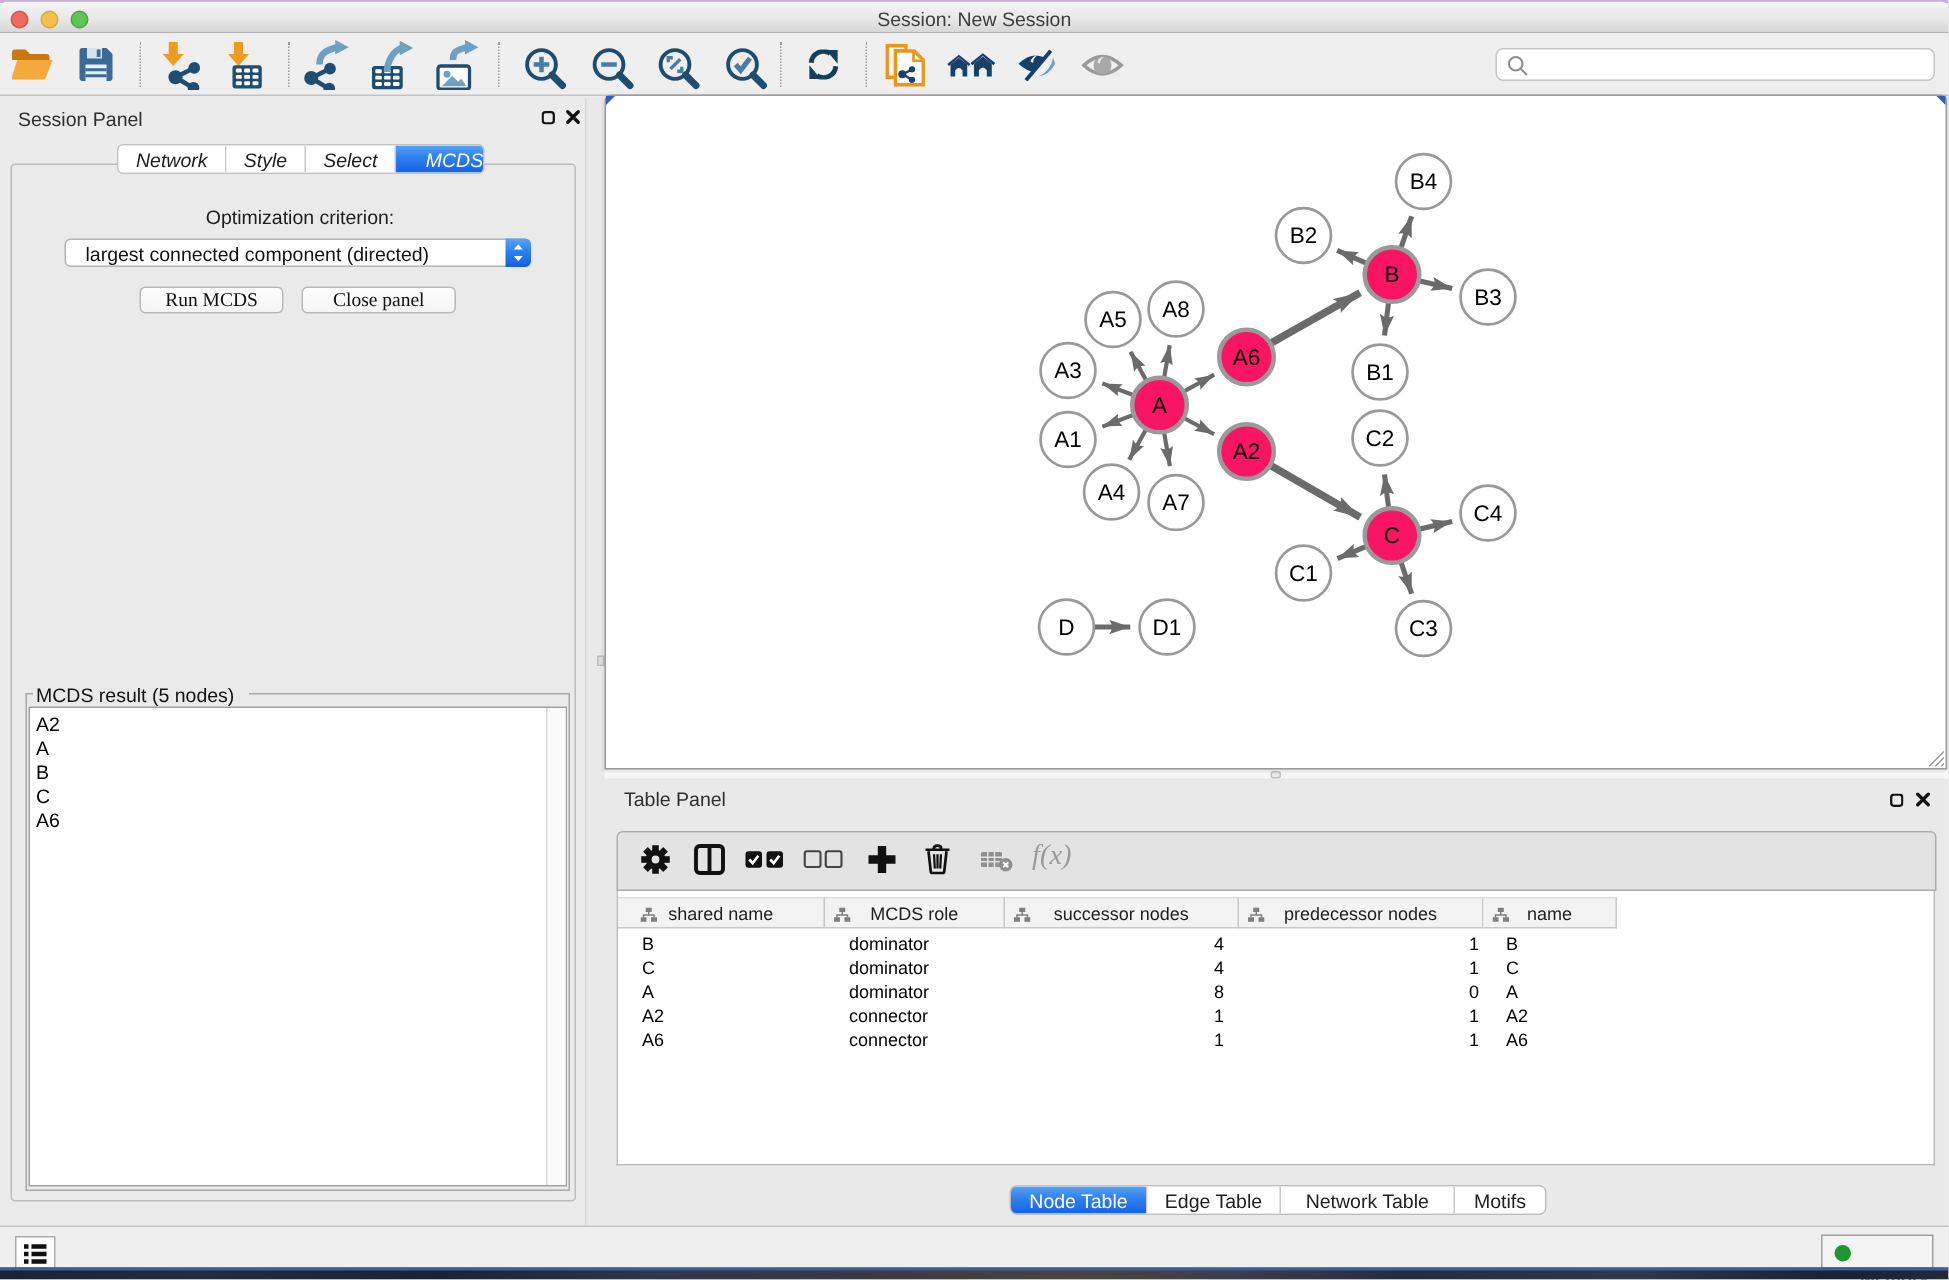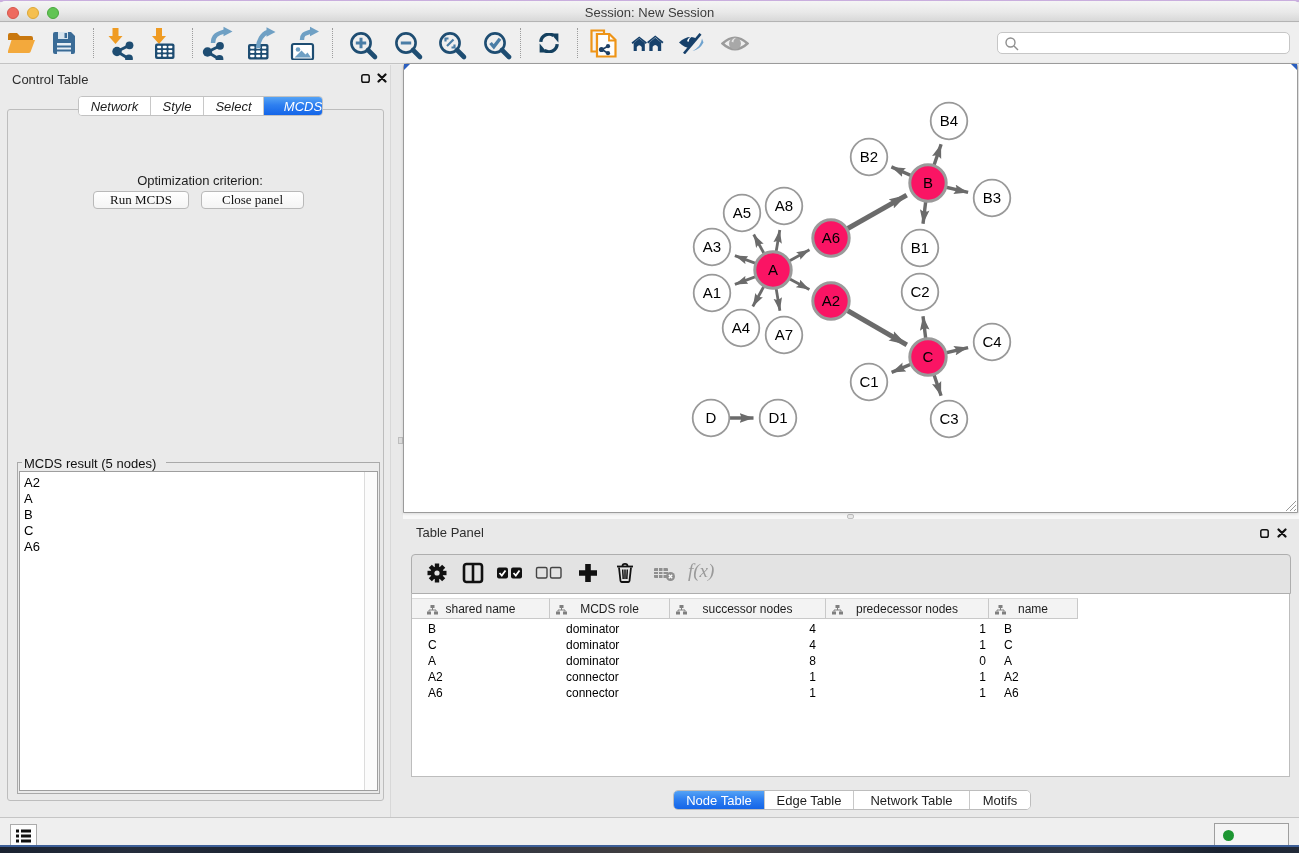--- a/index.html
+++ b/index.html
@@ -26,21 +26,21 @@
   #cpanel { left:0; top:65px; width:391px; height:752px; background:#ebebeb; }
   #cp-title { left:12px; top:7px; font-size:13px; color:#2e2e2e; }
   #cp-box { position:absolute; left:7px; top:44px; width:377px; height:692px;
       border:1px solid #bdbdbd; border-radius:3px; background:#eaeaea; }
   #cp-tabs { position:absolute; left:78px; top:31px; height:20px; display:flex;
       border:1px solid #c2c2c2; border-radius:4px; overflow:hidden; background:#fff;font-style:italic; }
   .cptab { height:100%; font-size:13px; color:#1d1d1d; display:flex; align-items:center; justify-content:center;
       border-right:1px solid #c8c8c8; background:#fff; }
   .cptab:last-child { border-right:none; }
   .cptab.sel { background:linear-gradient(180deg,#55a3f5 0%,#2e7ff0 45%,#1465e8 100%); color:#fff;padding-left:20px; }
-  #optlabel { left:9px; top:72px; width:382px; text-align:center; font-size:13px; color:#1d1d1d;margin-top:36px; }
+  #optlabel { left:9px; top:72px; width:382px; text-align:center; font-size:13px; color:#1d1d1d; }
   #dropdown { left:43px; top:94px; width:311px; height:19px; background:#fff; border:1px solid #b4b4b4;
       border-radius:4px; }
   #dropdown .dtext { position:absolute; left:13px; top:2px; font-size:13px; color:#111; }
   #dropdown .dcap { position:absolute; right:-1px; top:-1px; width:17px; height:19px; border-radius:0 4px 4px 0;
       background:linear-gradient(180deg,#59a5f6 0%,#2d7ef0 45%,#1160e6 100%); }
   .btn { position:absolute; height:18px; background:linear-gradient(180deg,#ffffff,#f4f4f4); border:1px solid #b9b9b9;
       border-radius:4px; font-size:13px; color:#111; text-align:center; line-height:16px;font-family:Liberation Serif, serif; }
   
   #mcdsbox { position:absolute; left:17px; top:392px; width:363px; height:337px; }
   #mcdsbox .bline { position:absolute; border:1px solid #a9a9a9; border-top:none; left:0; top:4.5px; width:100%; height:332px; }
@@ -237,35 +237,44 @@
     </svg>
   <div id="searchbox">
     <svg width="16" height="16" style="position:absolute;left:6px;top:3px" viewBox="0 0 16 16">
       <circle cx="6.5" cy="6.5" r="4.5" fill="none" stroke="#8e8e8e" stroke-width="1.4"></circle>
       <line x1="10" y1="10" x2="14" y2="14" stroke="#8e8e8e" stroke-width="1.4"></line>
     </svg>
   </div>
 </div>
 
 <div class="abs" id="cpanel">
-  <div class="abs" id="cp-title">Control Table</div>
+  <div class="abs" id="cp-title">Session Panel</div>
   <svg class="abs" style="left:361px; top:9px" width="9" height="9" viewBox="0 0 9 9">
     <rect x="0.8" y="0.8" width="7.4" height="7.4" rx="1.8" fill="none" stroke="#111" stroke-width="1.5"></rect>
   </svg>
   <svg class="abs" style="left:377px; top:8px" width="10" height="10" viewBox="0 0 10 10">
     <path d="M1.5 1.5 L8.5 8.5 M8.5 1.5 L1.5 8.5" stroke="#111" stroke-width="2.2" stroke-linecap="round"></path>
   </svg>
   <div id="cp-box"></div>
   <div id="cp-tabs">
     <div class="cptab" style="width:72px">Network</div>
     <div class="cptab" style="width:53px">Style</div>
     <div class="cptab" style="width:60px">Select</div>
     <div class="cptab sel" style="width:58px">MCDS</div>
   </div>
   <div class="abs" id="optlabel">Optimization criterion:</div>
+  <div class="abs" id="dropdown">
+    <div class="dtext">largest connected component (directed)</div>
+    <div class="dcap">
+      <svg width="17" height="19" viewBox="0 0 17 19">
+        <path d="M5.5 7.4 L8.5 3.8 L11.5 7.4 Z" fill="#fff"></path>
+        <path d="M5.5 11.6 L8.5 15.2 L11.5 11.6 Z" fill="#fff"></path>
+      </svg>
+    </div>
+  </div>
   <div class="btn" style="left:93px; top:126px; width:96px;">Run MCDS</div>
   <div class="btn" style="left:201px; top:126px; width:103px;">Close panel</div>
 
   <div id="mcdsbox">
     <div class="bline"></div>
     <div class="btop1"></div>
     <div class="btop2"></div>
     <div class="legend">MCDS result (5 nodes)</div>
     <div id="mcdslist">
       <div class="sb"></div>

